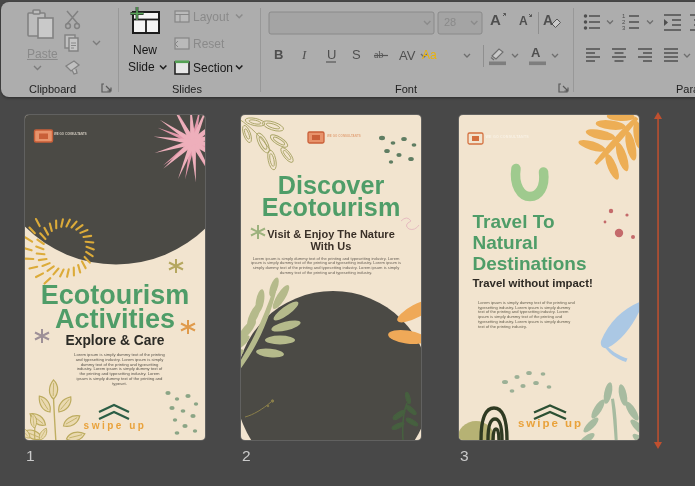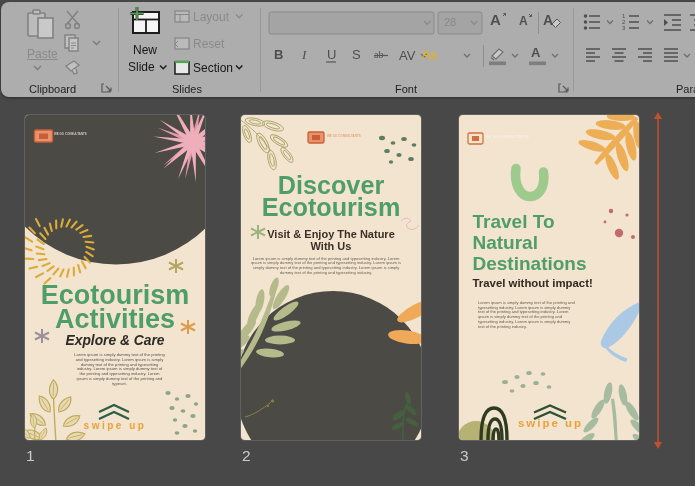--- a/index.html
+++ b/index.html
@@ -286,21 +286,21 @@
     </g>
 
     <g fill="none" stroke="#2c5e46" stroke-width="2.2">
       <path d="M74 297 l15 -7 15 7"></path>
       <path d="M74 304 l15 -7 15 7"></path>
     </g>
   </svg>
   <div class="abs" style="left:29px;top:16.5px;font-size:2.8px;font-weight:bold;color:rgba(233,225,211,0.85);letter-spacing:0.1px;">WE GO CONSULTANTS</div>
   <div class="title" style="top:165px;font-size:27px;">Ecotourism</div>
   <div class="title" style="top:188.5px;font-size:27px;">Activities</div>
-  <div class="abs" style="left:0;top:217.5px;width:100%;text-align:center;font-size:13.8px;font-weight:bold;color:#2c2b26;font-style:italic;">Explore &amp; Care</div>
+  <div class="abs" style="left:0;top:217.5px;width:100%;text-align:center;font-size:13.8px;font-weight:bold;color:#2c2b26;">Explore &amp; Care</div>
   <div class="abs micro" style="left:49px;top:236.5px;width:182px;text-align:center;font-size:8.4px;line-height:9.8px;">Lorem ipsum is simply dummy text of the printing and typesetting industry. Lorem ipsum is simply dummy text of the printing and typesetting industry. Lorem ipsum is simply dummy text of the printing and typesetting industry. Lorem ipsum is simply dummy text of the printing and typeset.</div>
   <div class="abs" style="left:0;top:305px;width:100%;text-align:center;font-size:10px;font-weight:bold;color:#e9a23b;letter-spacing:2.5px;">swipe up</div>
 </div>
 <div class="slide" id="s2" style="left:241px;">
   <svg width="180" height="325" viewBox="0 0 180 325" style="position:absolute;left:0;top:0;">
 
     <circle cx="92" cy="273" r="97" fill="#4b4a45"></circle>
 
     <g fill="none" stroke="#aaa567" stroke-width="0.9">
       <path d="M-2 4 C10 12 20 22 30 36"></path>

